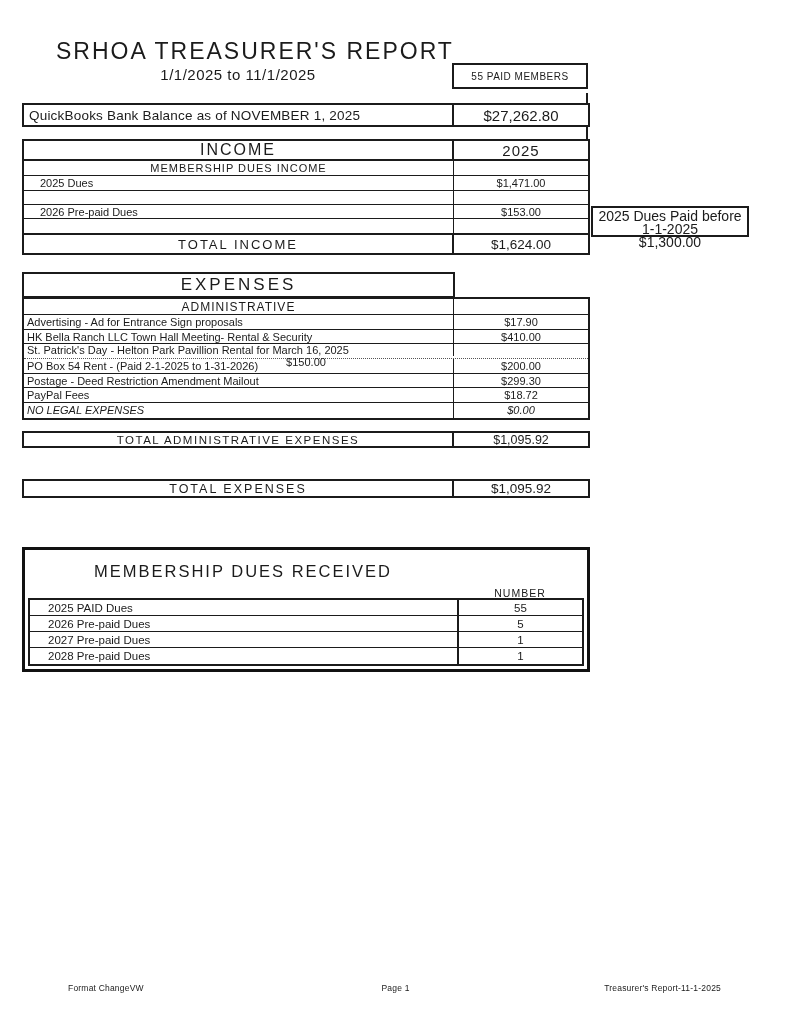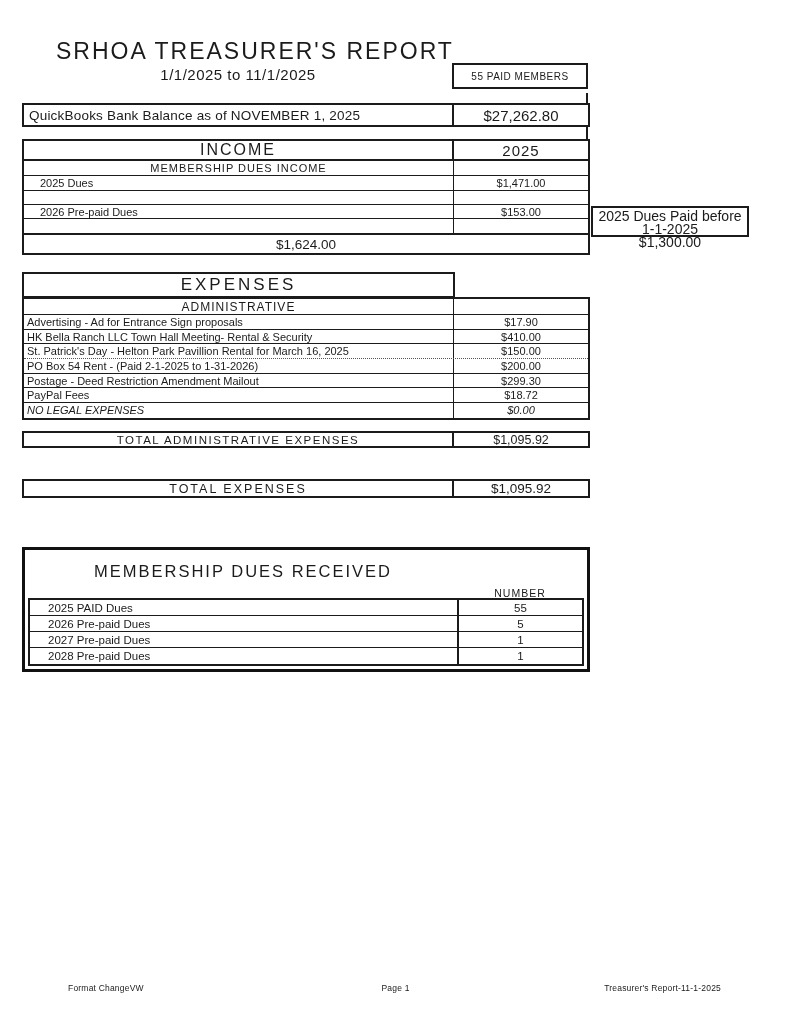--- a/index.html
+++ b/index.html
@@ -48,21 +48,21 @@
   
   .note{left:591px;top:178px;width:158px;height:31px;text-align:center;font-size:14px;
         line-height:13px;padding-top:2px;margin-top:28px;}
 
   
   .exp-hdr{left:22px;top:272px;width:433px;height:26px;font-size:17px;letter-spacing:3px;}
   .exp-body{left:22px;top:297px;width:568px;border:2px solid #1b1b1b;box-sizing:border-box;}
   .admin{height:16px;}
   .admin .l{justify-content:center;font-size:12px;letter-spacing:1px;}
   .exp-row{height:14.7px;}
-  .dotted{border-bottom:1px dotted #555;}
+  .dotted{border-bottom:1px dotted #555;flex-direction:column;}
   .exp-row:last-child{border-bottom:none;font-style:italic;}
 
   .total-bar{display:flex;height:17px;}
   .total-bar .l{width:430px;border-right:2px solid #1b1b1b;box-sizing:border-box;display:flex;
                 align-items:center;justify-content:center;font-size:11.5px;letter-spacing:1.5px;}
   .total-bar .r{flex:1;display:flex;align-items:center;justify-content:center;font-size:12.5px;}
   .tadmin{left:22px;top:431px;width:568px;}
   .texp{left:22px;top:479px;width:568px;height:19px;}
   .texp .l{font-size:12.5px;letter-spacing:2px;}
   .texp .r{font-size:13.5px;}
@@ -122,20 +122,21 @@
       </div>
       <div class="trow h14">
         <div class="l ind">2026 Pre-paid Dues</div>
         <div class="r">$153.00</div>
       </div>
       <div class="trow h14 noline">
         <div class="l"></div>
           <div class="r"></div>
       </div>
       <div class="total">
+        <div class="l">TOTAL INCOME</div>
         <div class="r">$1,624.00</div>
       </div>
     </div>
   </div>
 
   <div class="abs note b2">
     <div>2025 Dues Paid before 1-1-2025</div>
     <div>$1,300.00</div>
   </div>
 

